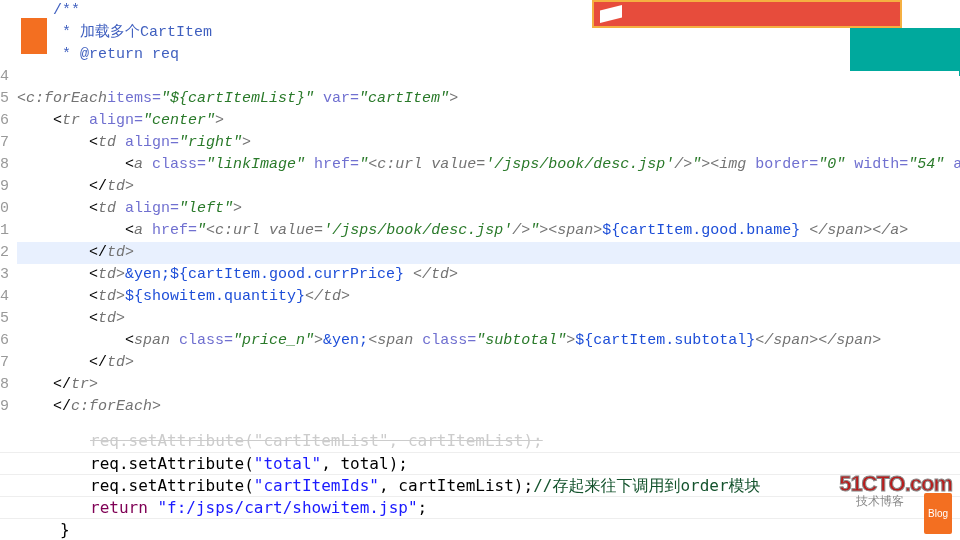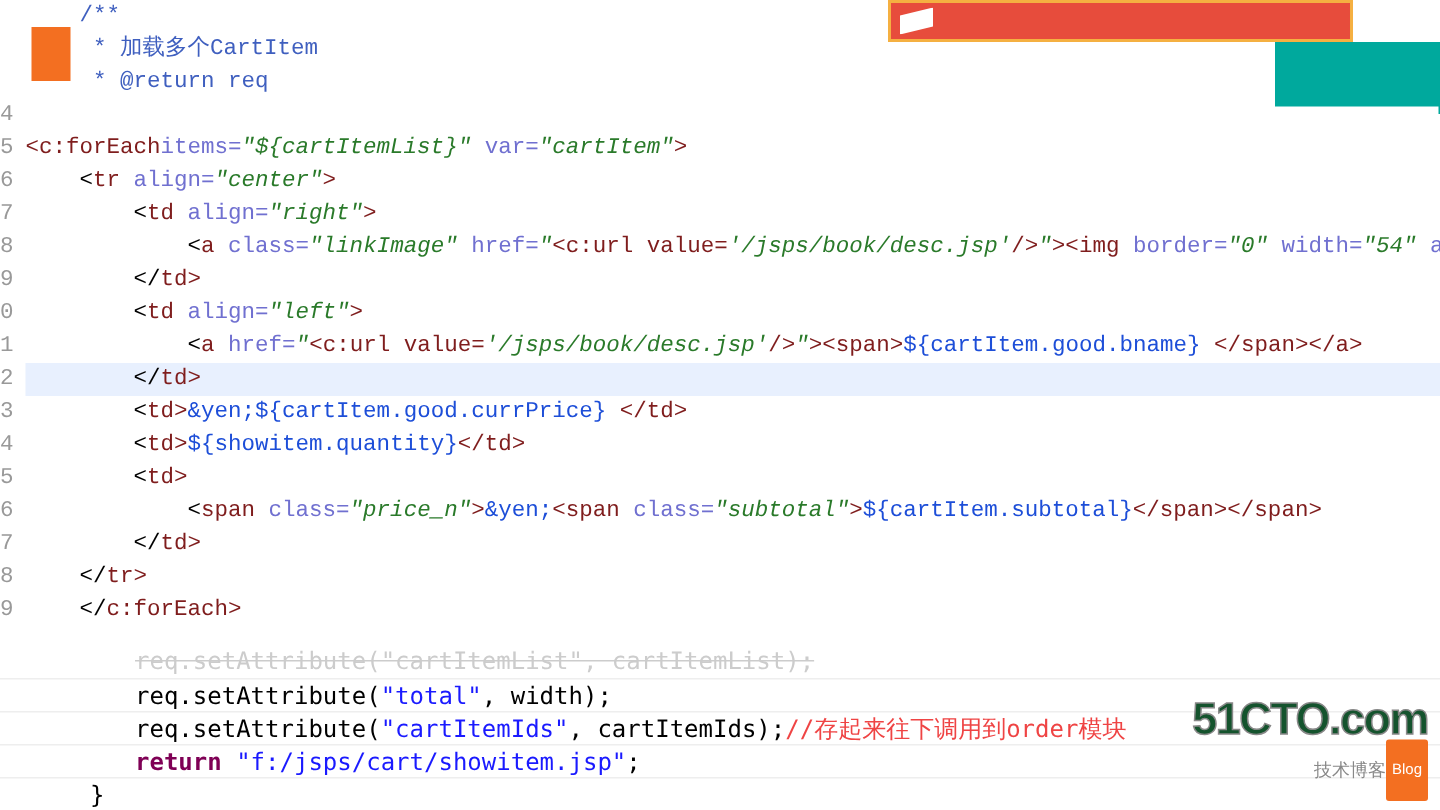--- a/index.html
+++ b/index.html
@@ -3,39 +3,39 @@
 <meta charset="utf-8">
 <style>
 * { margin: 0; padding: 0; box-sizing: border-box; }
 body { font-family: Consolas, 'Courier New', monospace; font-size: 15px; background: #fff; width: 960px; height: 540px; overflow: hidden; position: relative; }
 .editor { display: flex; height: 440px; }
 .gutter { width: 44px; text-align: right; padding-right: 8px; color: #999; user-select: none; font-size: 15px; }
 .gutter div { height: 22px; line-height: 22px; }
 .code { flex: 1; font-size: 15px; position: relative; }
 .line { height: 22px; line-height: 22px; white-space: pre; }
 .hl { background: #e8f0fe; }
-.c-tag { color: #7f1d1d; }
+.c-tag { color: #737373; font-style: italic; }
 .c-attr { color: #7070d0; }
 .c-str { color: #2a7a2a; font-style: italic; }
 .c-cmt { color: #3f5fbf; }
 .c-txt { color: #1d4ed8; }
 .orange-box { position: absolute; top: 18px; left: 21px; width: 26px; height: 36px; background: #f36f21; z-index: 3; }
 .teal-box { position: absolute; top: 28px; right: 0; width: 110px; height: 48px; background: #00a99d; z-index: 2; }
 .red-banner { position: absolute; top: 0; right: 58px; width: 310px; height: 28px; background: #e74c3c; border: 2px solid #f5b041; z-index: 4; display: flex; align-items: center; color: #fff; font-size: 16px; overflow: hidden; font-family: sans-serif; }
 .red-banner .ic { width: 22px; height: 18px; margin: 0 6px; background: #fff; clip-path: polygon(0 30%, 100% 0, 100% 70%, 0 100%); }
 .white-cover { position: absolute; top: 71px; left: 49px; width: 910px; height: 10px; background: #fff; z-index: 3; }
 .bottom-block { position: absolute; top: 430px; left: 0; width: 960px; background: #fff; font-family: Consolas, monospace; font-size: 16px; }
 .bline { height: 22px; line-height: 22px; white-space: pre; padding-left: 90px; border-top: 1px solid #eee; }
 .bline:first-child { border-top: none; }
 .b-str { color: #1a1aff; }
-.b-kw { color: #7f0055; font-weight: bold; }
-.b-cm { color: #ef4444; }
+.b-kw { color: #7f0055; font-weight: normal; }
+.b-cm { color: #14532d; }
 .watermark { position: absolute; bottom: 6px; right: 8px; z-index: 5; font-family: Arial, sans-serif; text-align: right; }
-.wm1 { color: #14532d; font-size: 30px; font-weight: 900; -webkit-text-stroke: 1px #888; letter-spacing: -1px; }
-.wm2 { color: #888; font-size: 12px; display: flex; align-items: center; justify-content: flex-end; gap: 0; margin-top: -4px; }
+.wm1 { color: #b91c1c; font-size: 22px; font-weight: 900; -webkit-text-stroke: 1px #888; letter-spacing: -1px; }
+.wm2 { color: #888; font-size: 12px; display: flex; align-items: flex-start; justify-content: flex-end; gap: 20px; margin-top: -4px; }
 .wm-badge { background: #f36f21; color: #fff; font-size: 10px; padding: 15px 4px; border-radius: 2px; }
 </style>
 </head>
 <body>
 
 <div class="orange-box"></div>
 <div class="teal-box"></div>
 <div class="red-banner">
     <span class="ic"></span>
   </div>
@@ -81,22 +81,22 @@
     <div class="line"><span>        &lt;</span><span class="c-tag">td</span><span class="c-tag">&gt;</span></div>
     <div class="line"><span>            &lt;</span><span class="c-tag">span</span><span class="c-attr"> class=</span><span class="c-str">"price_n"</span><span class="c-tag">&gt;</span><span class="c-txt">&amp;yen;</span><span class="c-tag">&lt;</span><span class="c-tag">span</span><span class="c-attr"> class=</span><span class="c-str">"subtotal"</span><span class="c-tag">&gt;</span><span class="c-txt">${cartItem.subtotal}</span><span class="c-tag">&lt;/span&gt;&lt;/span&gt;</span></div>
     <div class="line"><span>        &lt;/</span><span class="c-tag">td</span><span class="c-tag">&gt;</span></div>
     <div class="line"><span>    &lt;/</span><span class="c-tag">tr</span><span class="c-tag">&gt;</span></div>
     <div class="line"><span>    &lt;/</span><span class="c-tag">c:forEach</span><span class="c-tag">&gt;</span></div>
   </div>
 </div>
 
 <div class="bottom-block">
   <div class="bline" style="color:#ccc;text-decoration:line-through">req.setAttribute("cartItemList", cartItemList);</div>
-  <div class="bline"><span>req.setAttribute(</span><span class="b-str">"total"</span><span>, width);</span></div>
-  <div class="bline"><span>req.setAttribute(</span><span class="b-str">"cartItemIds"</span><span>, cartItemIds);</span><span class="b-cm">//存起来往下调用到order模块</span></div>
+  <div class="bline"><span>req.setAttribute(</span><span class="b-str">"total"</span><span>, total);</span></div>
+  <div class="bline"><span>req.setAttribute(</span><span class="b-str">"cartItemIds"</span><span>, cartItemList);</span><span class="b-cm">//存起来往下调用到order模块</span></div>
   <div class="bline"><span class="b-kw">return </span><span class="b-str">"f:/jsps/cart/showitem.jsp"</span><span>;</span></div>
   <div class="bline" style="padding-left:60px">}</div>
 </div>
 
 <div class="watermark">
   <div class="wm1">51CTO.com</div>
   <div class="wm2">
       <span>技术博客</span>
       <span class="wm-badge">Blog</span>
     </div>

